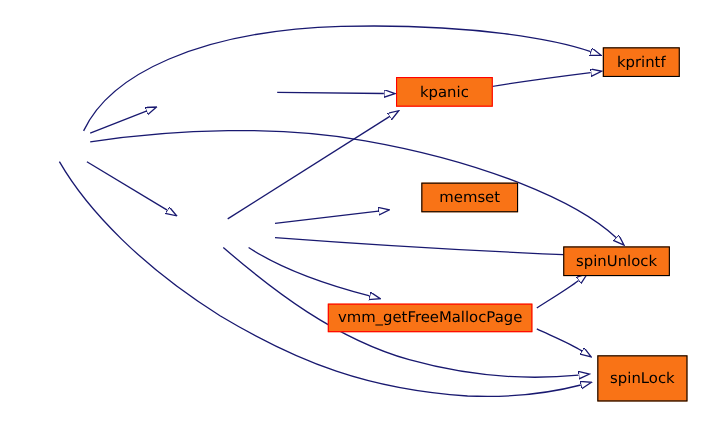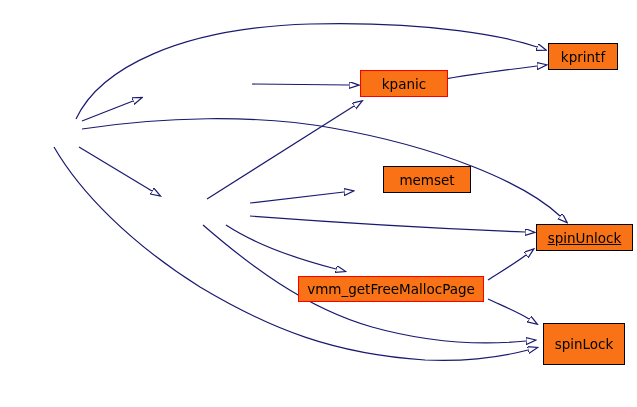--- a/index.html
+++ b/index.html
@@ -25,21 +25,21 @@
   }
   .node.root{background:#c0c0c0;}
   .node.hl{border-color:#ff0000;}
   
   #n-kmalloc{left:10px;top:120px;width:70px;height:27px;}
   #n-insertFreeDesc{left:128px;top:72px;width:124px;height:25px;}
   #n-kpanic{left:360px;top:70px;width:88px;height:27px;}
   #n-kprintf{left:548px;top:43px;width:70px;height:27px;}
   #n-getEmptyDesc{left:128px;top:199px;width:122px;height:26px;}
   #n-memset{left:355px;top:166px;width:88px;height:27px;margin-left:28px;}
-  #n-spinUnlock{left:536px;top:224px;width:97px;height:27px;text-decoration:underline;}
+  #n-spinUnlock{left:512px;top:224px;width:97px;height:27px;}
   #n-vmm{left:298px;top:276px;width:186px;height:26px;}
   #n-spinLock{left:543px;top:323px;width:82px;height:42px;}
 </style>
 </head>
 <body>
 
 <div class="canvas">
 
   <svg class="edges" width="637" height="407" viewBox="0 0 637 407" xmlns="http://www.w3.org/2000/svg">
     <defs>

